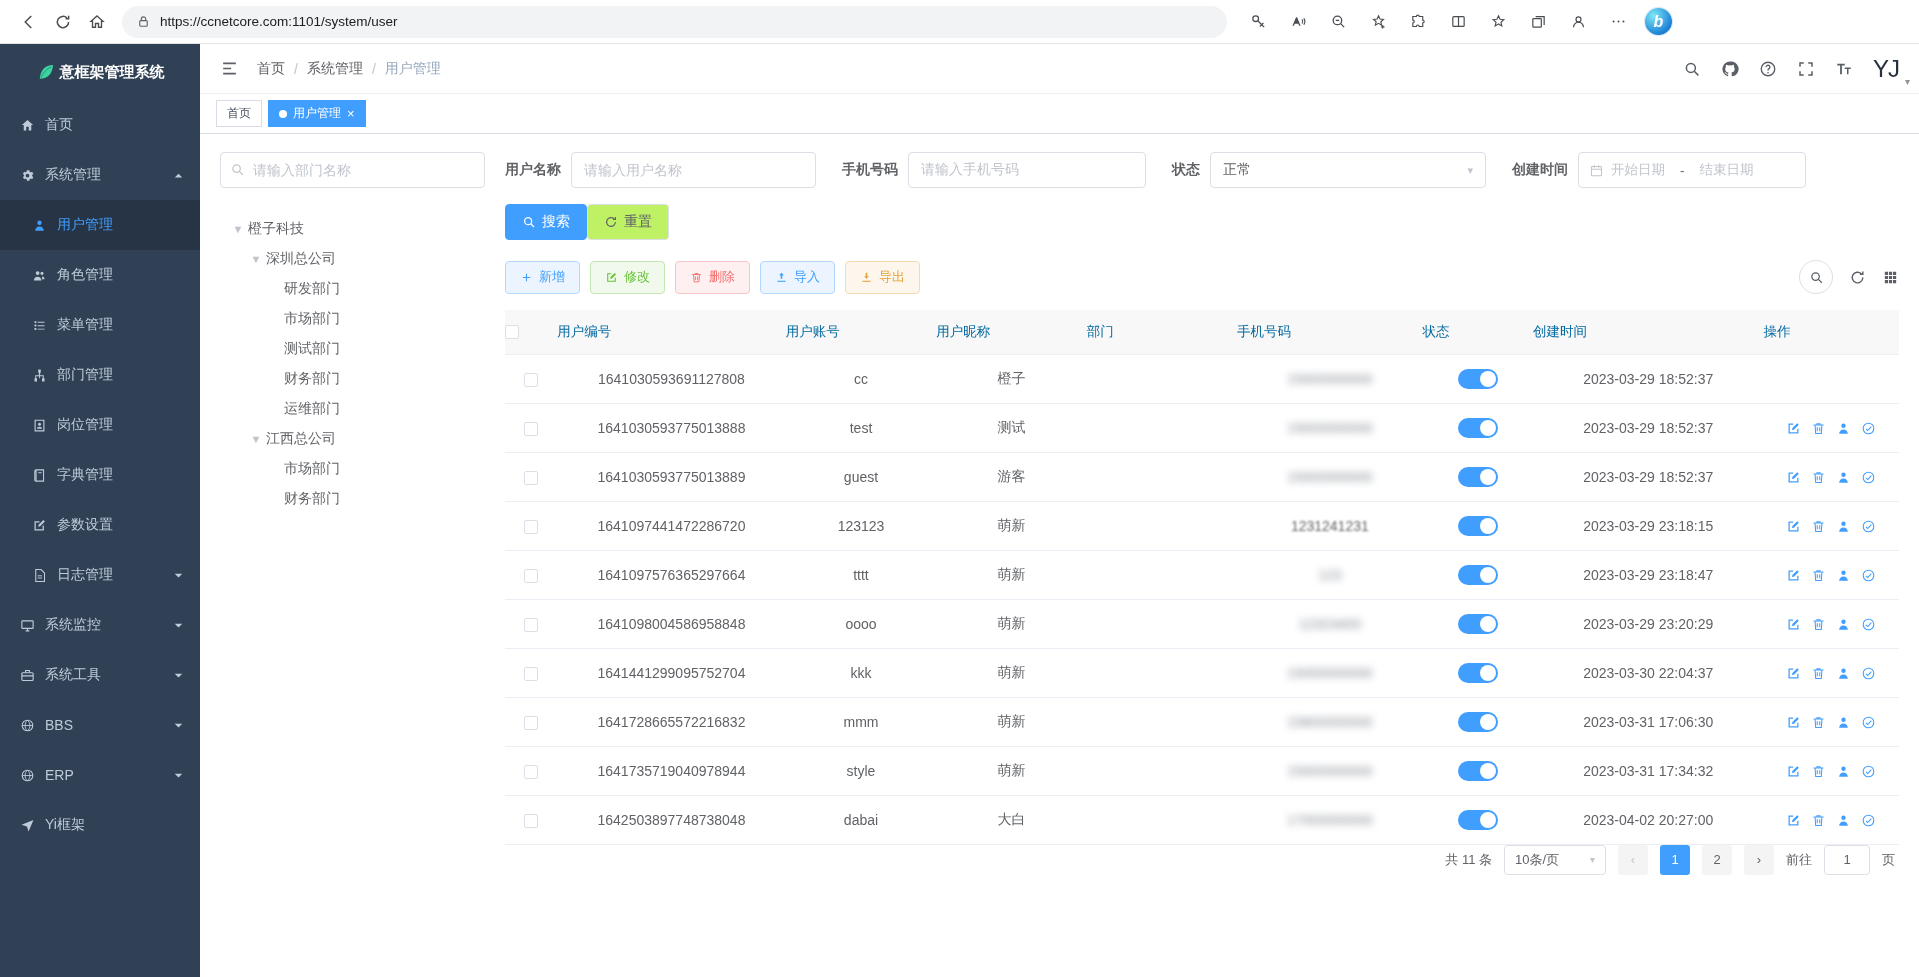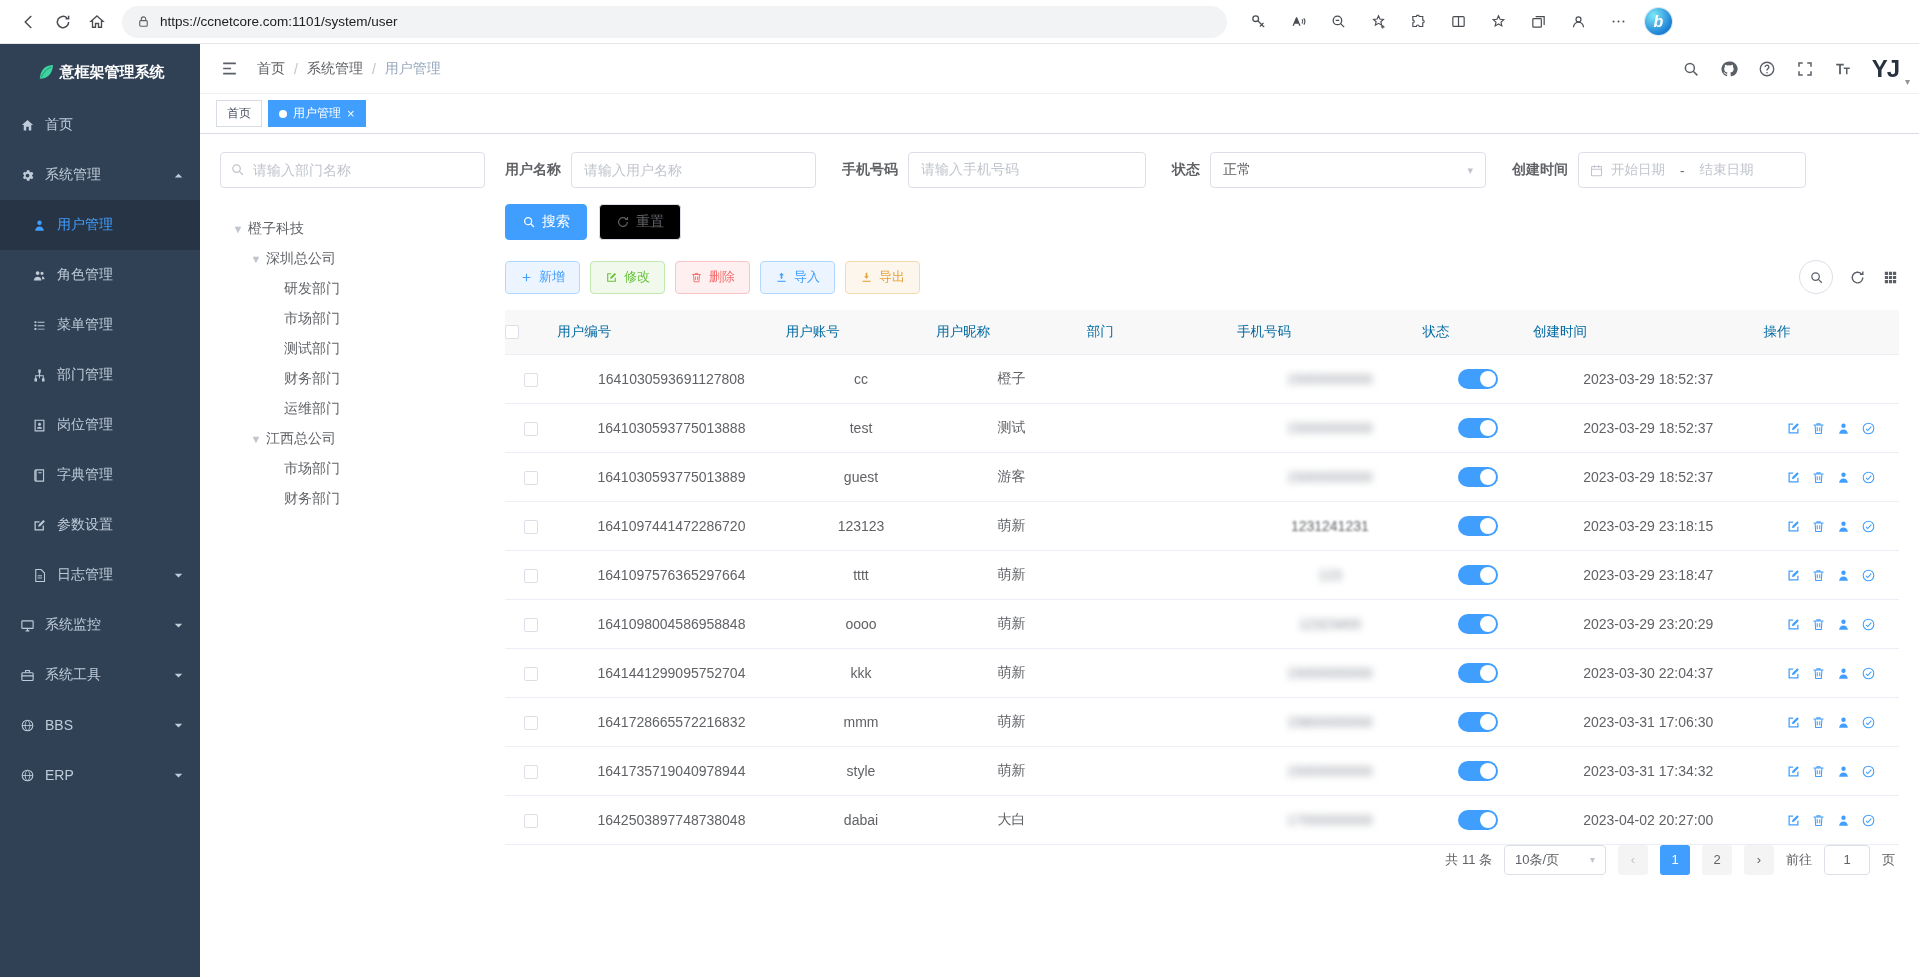--- a/index.html
+++ b/index.html
@@ -32,21 +32,21 @@
 
 
 .navbar{height:50px;background:#fff;display:flex;align-items:center;padding:0 20px;border-bottom:1px solid #f0f0f0}
 .hamburger{font-size:19px;color:#5a5e66;cursor:pointer;margin-right:18px}
 .breadcrumb{display:flex;align-items:center;gap:9px;font-size:14px}
 .bc-item{color:#606266;cursor:pointer}
 .bc-item.last{color:#97a8be;cursor:default}
 .bc-sep{color:#c0c4cc}
 .nav-right{margin-left:auto;display:flex;align-items:center;gap:20px;color:#5a5e66}
 .nav-right .icon{font-size:18px;cursor:pointer}
-.yj-logo{font-size:24px;font-weight:700;color:#27313f;letter-spacing:-1px;line-height:1;position:relative;cursor:pointer}
+.yj-logo{font-size:24px;font-weight:400;color:#27313f;letter-spacing:-1px;line-height:1;position:relative;cursor:pointer}
 .yj-caret{position:absolute;right:-10px;bottom:-6px;font-size:10px;color:#909399}
 
 
 .tabbar{height:40px;background:#fff;border-bottom:1px solid #d8dce5;display:flex;align-items:center;gap:6px;padding:0 16px}
 .tab{height:27px;padding:0 10px;border:1px solid #d8dce5;background:#fff;color:#495060;font-size:12px;display:flex;align-items:center;gap:6px;cursor:pointer}
 .tab.active{background:#409eff;border-color:#409eff;color:#fff}
 .tab-dot{width:8px;height:8px;border-radius:50%;background:#fff;display:inline-block}
 .tab-close{font-size:13px;line-height:1;cursor:pointer}
 
 
@@ -63,22 +63,22 @@
 .list-panel{flex:1;min-width:0}
 .filter-row{display:flex;align-items:center;gap:26px}
 .f-group{display:flex;align-items:center;gap:10px}
 .f-label{font-weight:bold;color:#606266;white-space:nowrap}
 .f-input{height:36px;border:1px solid #dcdfe6;border-radius:4px;padding:0 12px;font-size:14px;color:#606266;outline:none}
 .f-input::placeholder{color:#c0c4cc}
 .f-select{width:276px;height:36px;border:1px solid #dcdfe6;border-radius:4px;padding:0 12px;display:flex;align-items:center;cursor:pointer}
 .f-select .sel-caret{margin-left:auto;color:#c0c4cc;font-size:11px}
 .f-date{width:228px;height:36px;border:1px solid #dcdfe6;border-radius:4px;padding:0 10px;display:flex;align-items:center;gap:7px;color:#c0c4cc;font-size:13.5px;cursor:pointer}
 .f-date .icon{font-size:15px}
-.filter-actions{margin-top:16px;display:flex;gap:12px}
-.btn{height:36px;border-radius:4px;padding:0 16px;font-size:14px;display:inline-flex;align-items:center;gap:6px;cursor:pointer;border:1px solid #dcdfe6;background:#000000;color:#606266}
+.filter-actions{margin-top:16px;display:flex;}
+.btn{height:36px;border-radius:4px;padding:0 16px;font-size:14px;display:inline-flex;align-items:center;gap:6px;cursor:pointer;border:1px solid #dcdfe6;background:#bef264;color:#606266}
 .btn .icon{font-size:14px}
 .btn-primary{background:#409eff;border-color:#409eff;color:#fff}
 
 .toolbar{margin-top:20px;display:flex;align-items:center}
 .tool-btns{display:flex;gap:10px}
 .tbtn{height:33px;border-radius:4px;padding:0 14px;font-size:13px;display:inline-flex;align-items:center;gap:6px;cursor:pointer;border:1px solid}
 .tbtn .icon{font-size:13px}
 .tbtn-primary{background:#ecf5ff;border-color:#b3d8ff;color:#409eff}
 .tbtn-success{background:#f0f9eb;border-color:#c2e7b0;color:#67c23a}
 .tbtn-danger{background:#fef0f0;border-color:#fbc4c4;color:#f56c6c}
@@ -382,20 +382,28 @@
               <circle cx="12" cy="12" r="8.5" fill="none" stroke="currentColor" stroke-width="1.7"></circle>
               <path d="M3.5 12h17M12 3.5c2.5 2 3.8 5 3.8 8.5s-1.3 6.5-3.8 8.5c-2.5-2-3.8-5-3.8-8.5s1.3-6.5 3.8-8.5z" fill="none" stroke="currentColor" stroke-width="1.4"></path>
             </svg>
           </span>
           <span class="mlabel">ERP</span>
           <span class="marrow icon">
             <svg viewBox="0 0 24 24">
               <path d="M6 9l6 6 6-6z" fill="currentColor"></path>
             </svg>
           </span>
+        </div>
+        <div class="menu-item">
+          <span class="icon">
+            <svg viewBox="0 0 24 24">
+              <path d="M2.5 10.8L21.5 3l-7.8 18.5-2.6-8.1z" fill="currentColor"></path>
+            </svg>
+          </span>
+          <span class="mlabel">Yi框架</span>
         </div>
       </nav>
   </aside>
 
   <div class="main">
 
     <header class="navbar">
       <span class="hamburger icon">
           <svg viewBox="0 0 24 24">
             <path d="M4 5.5h16M4 12h10M4 18.5h16" stroke="currentColor" stroke-width="2"></path>

